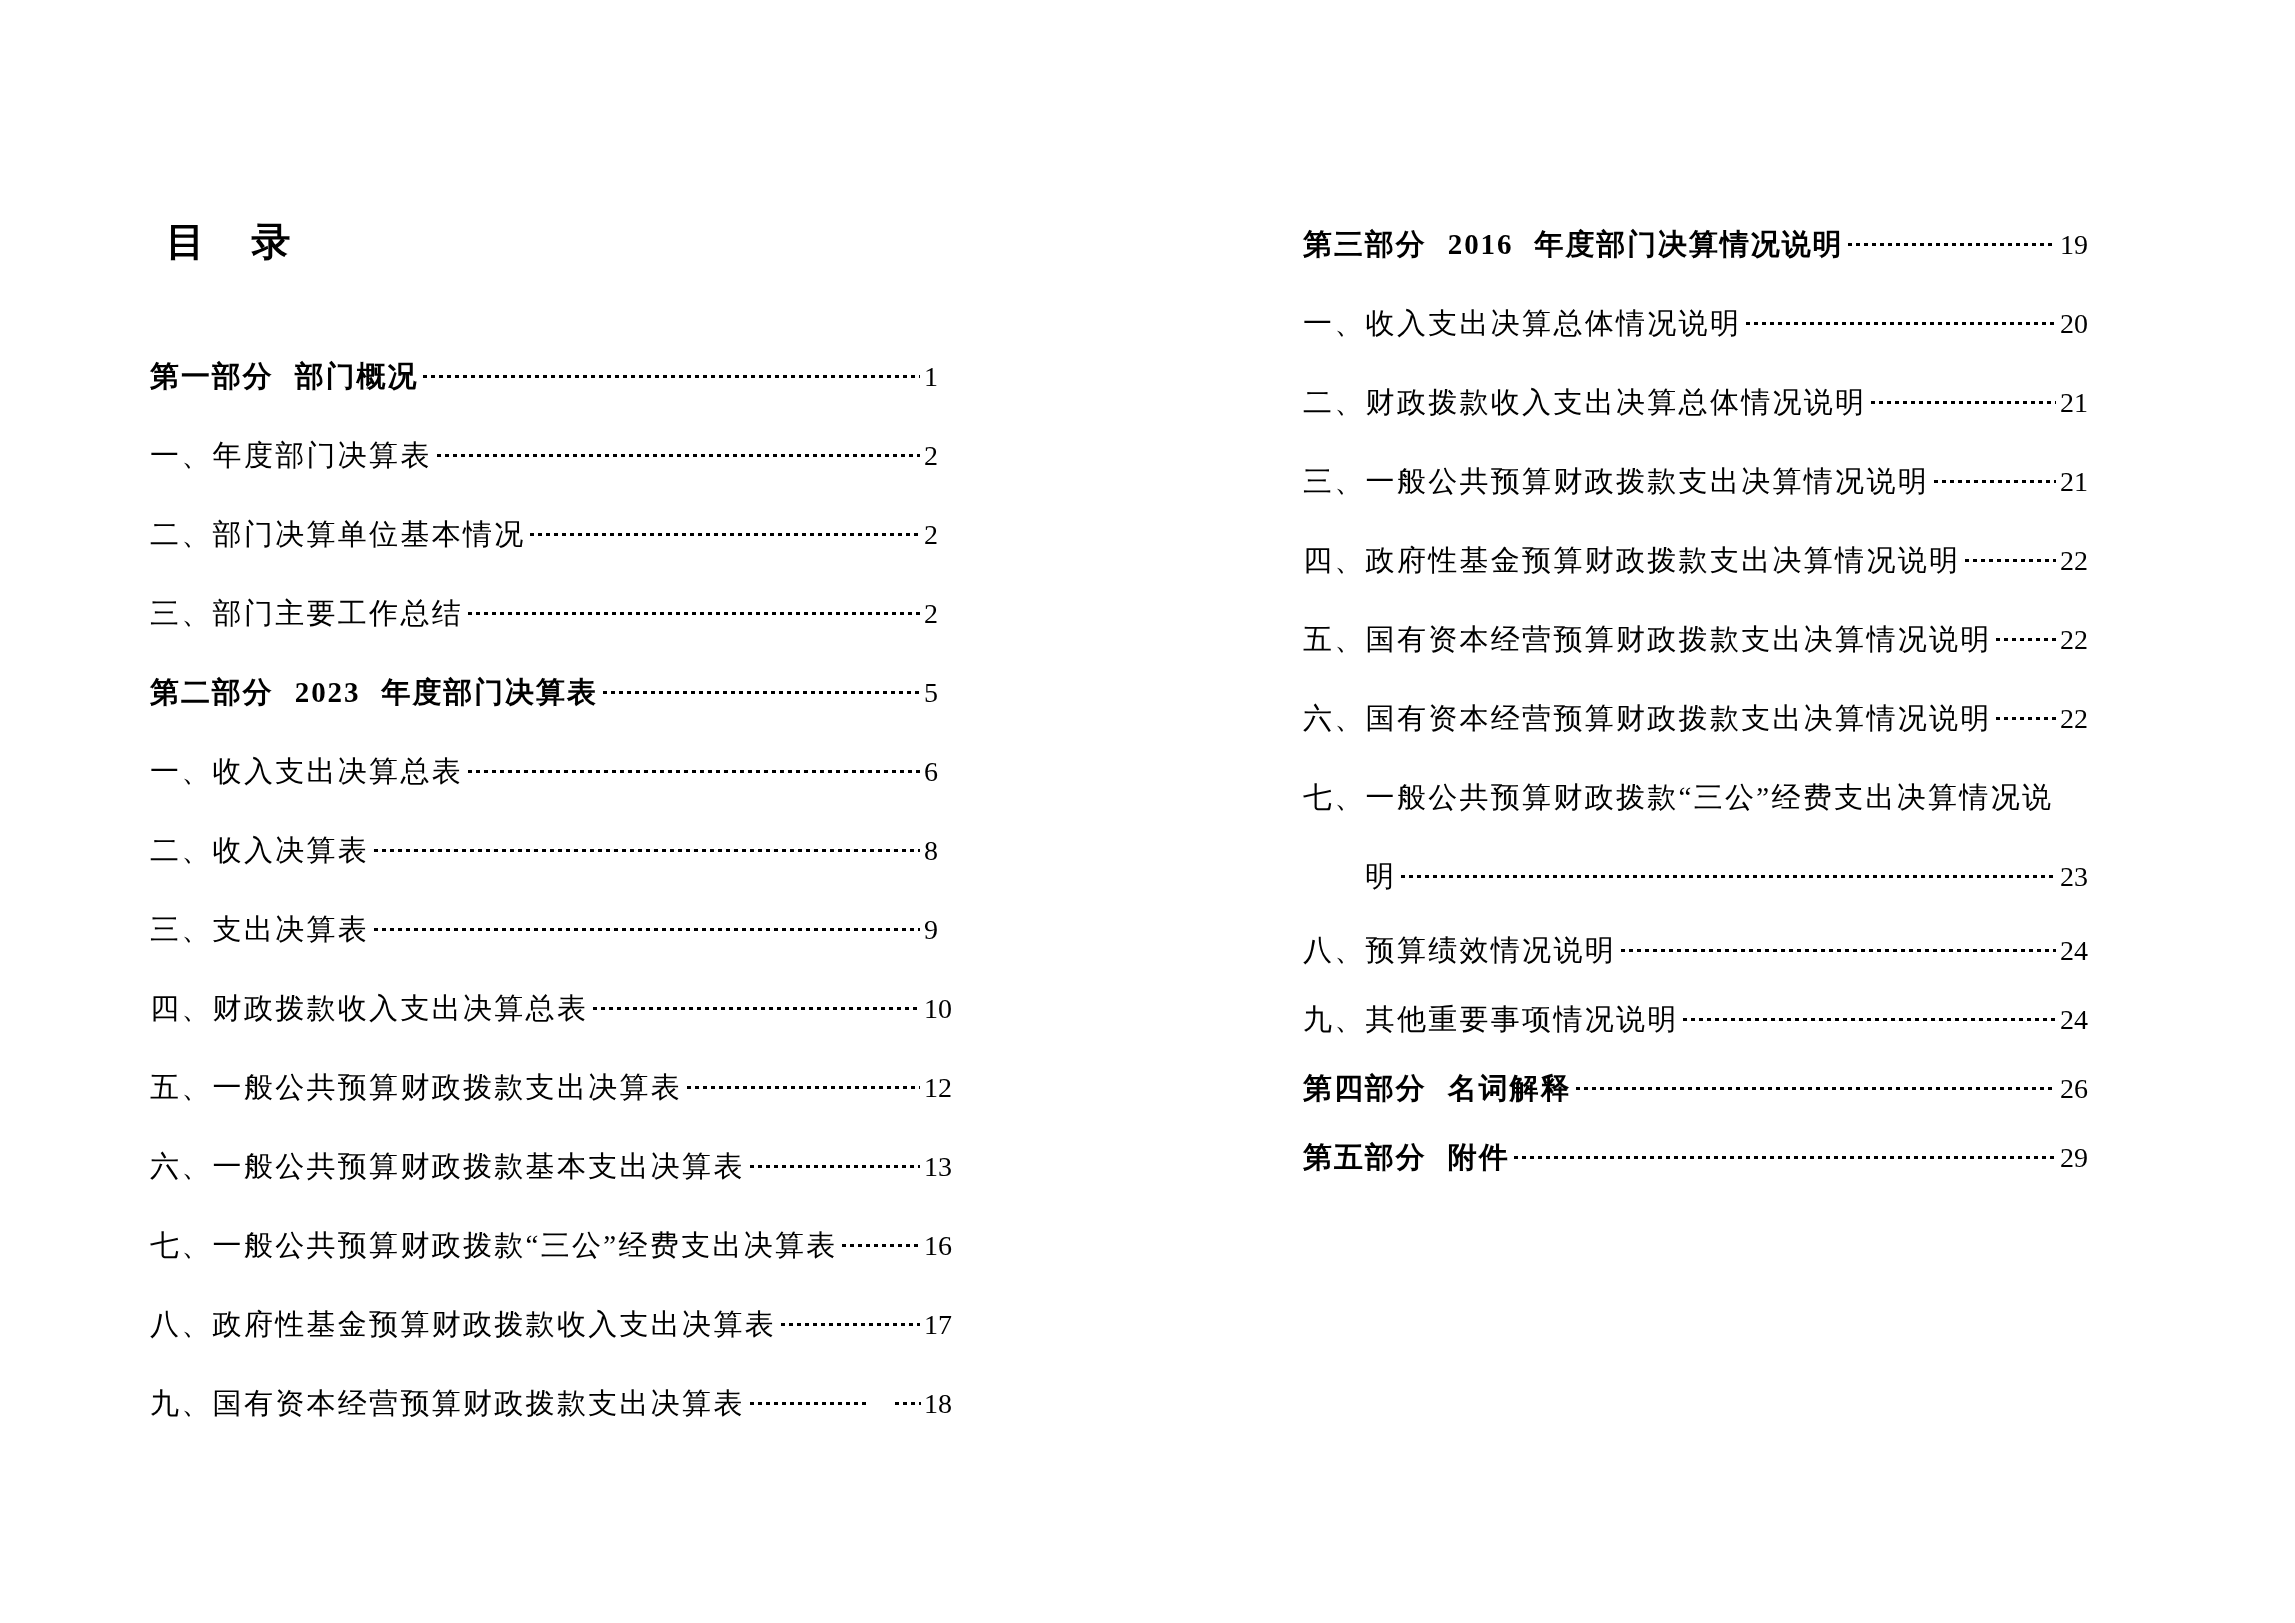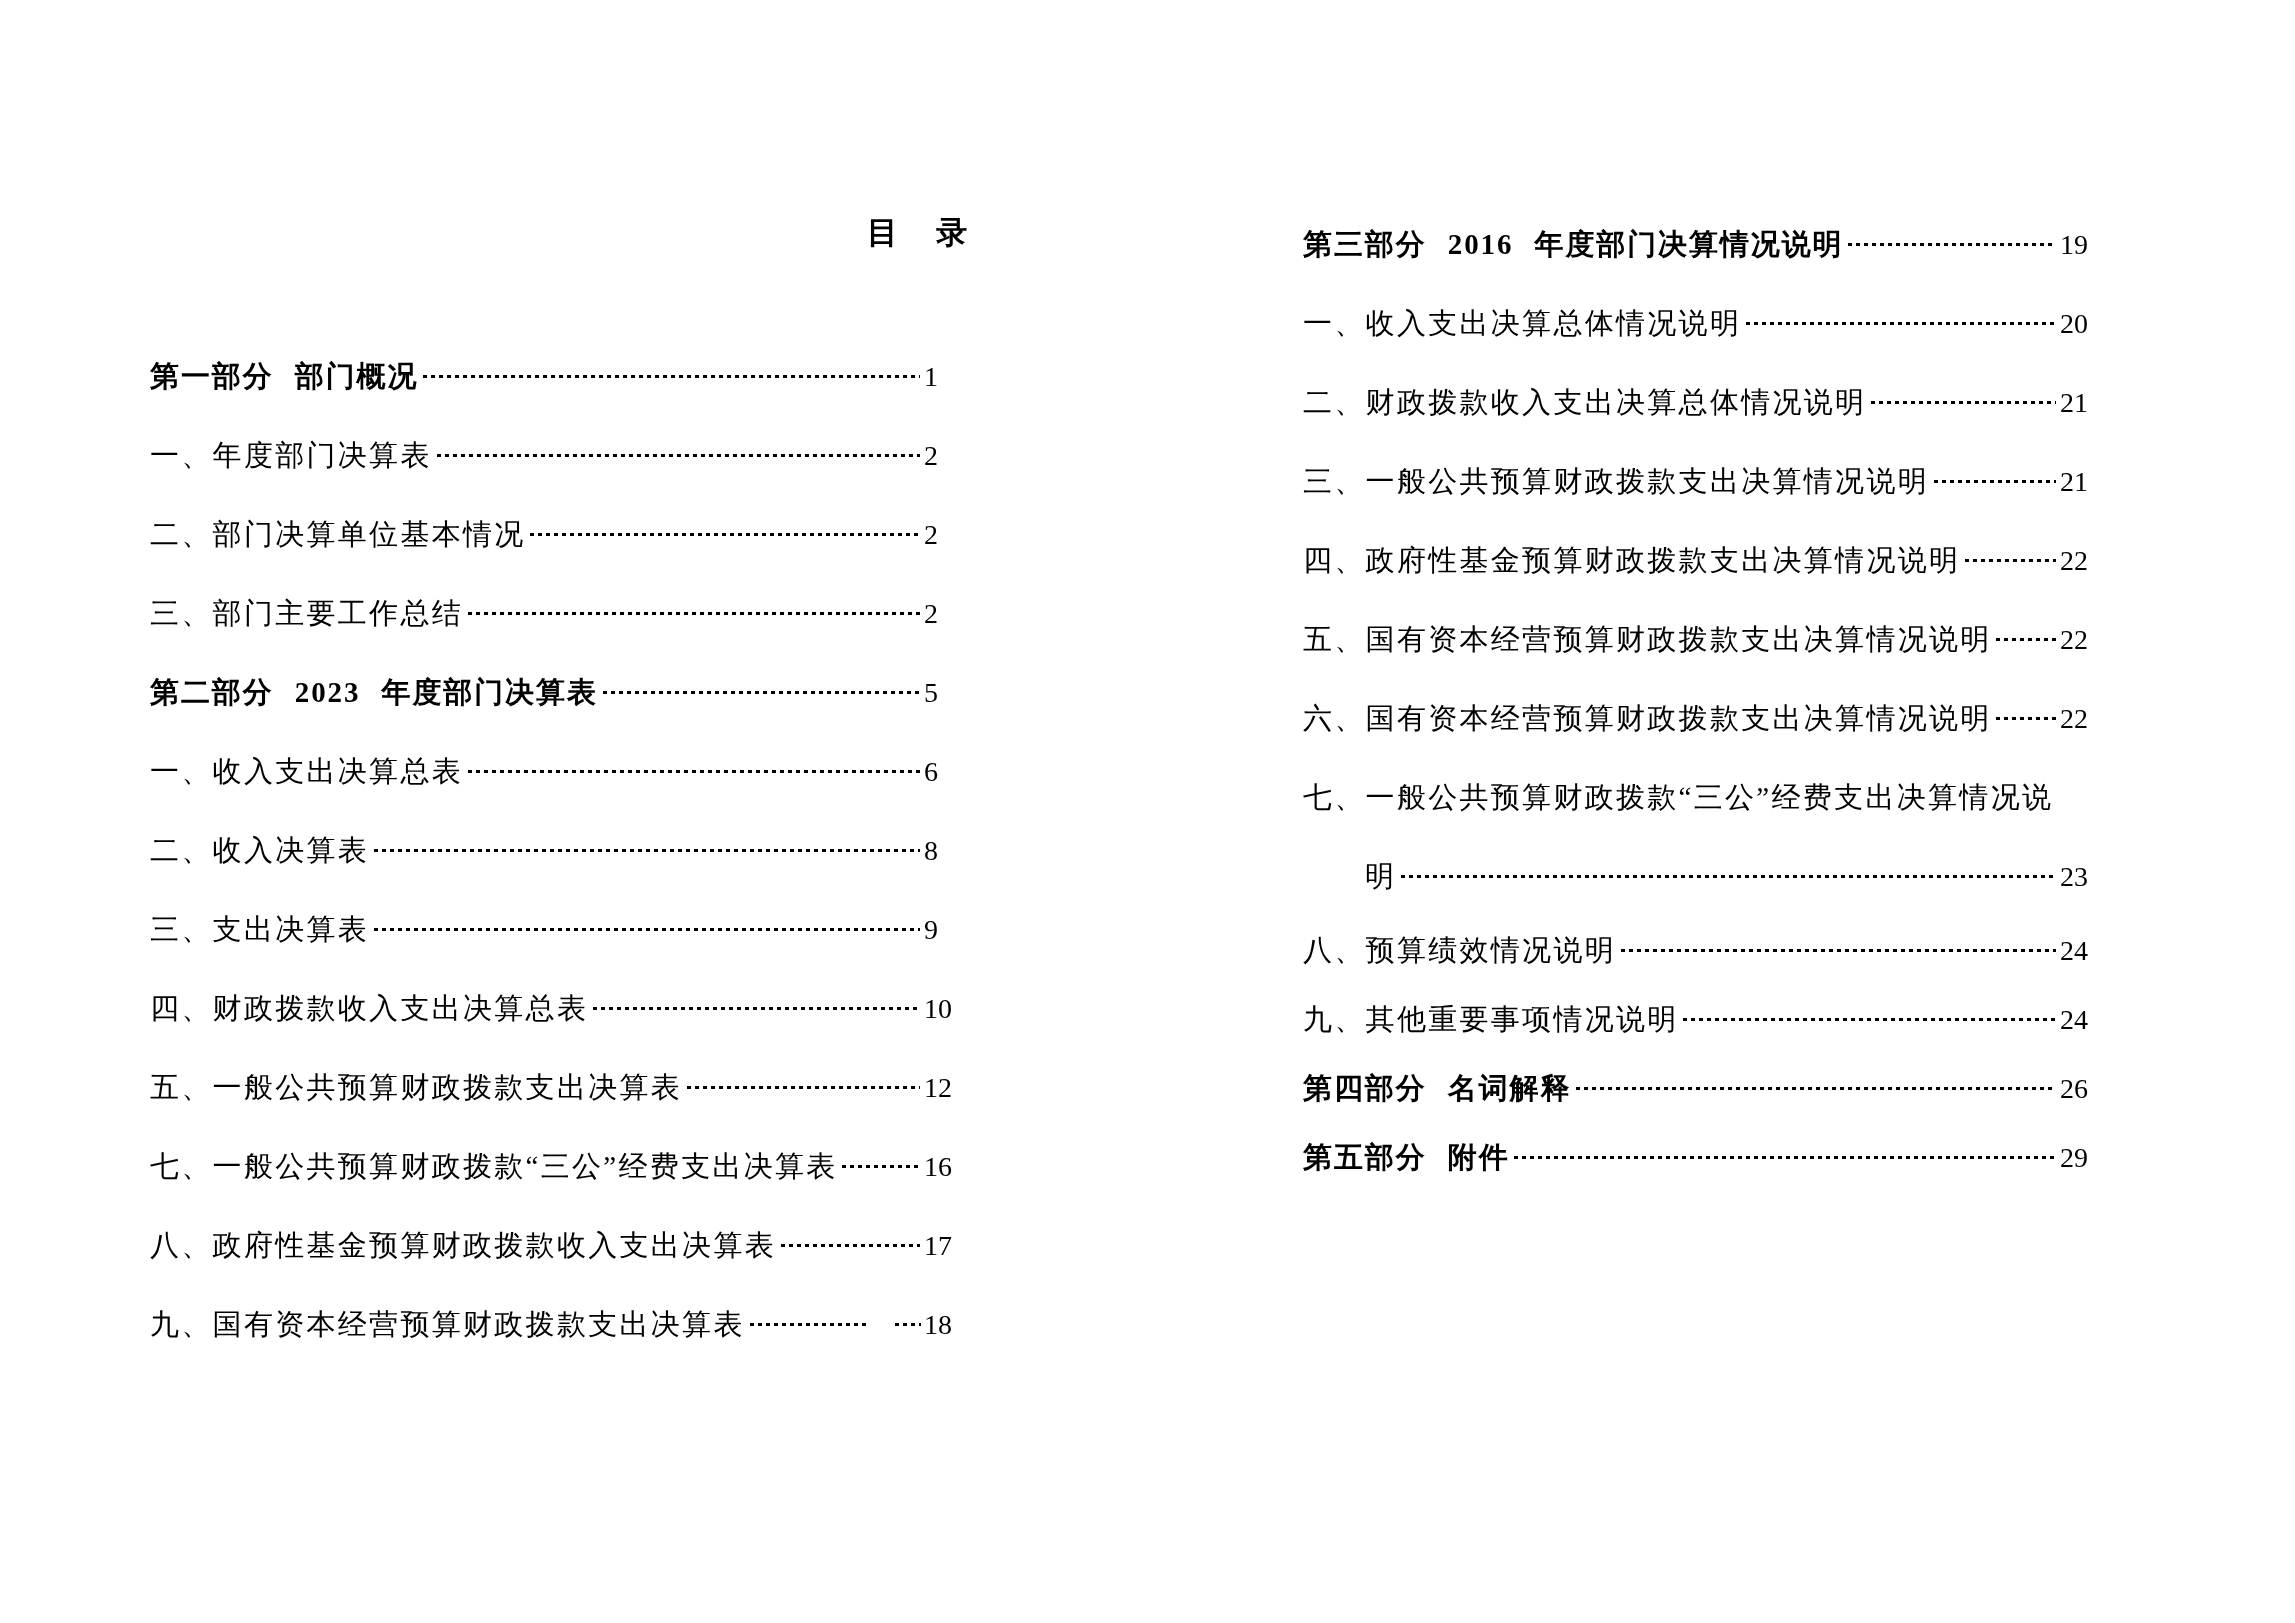--- a/index.html
+++ b/index.html
@@ -14,25 +14,25 @@
     position: absolute;
     inset: 0;
     color: #000000;
     font-family: "Liberation Serif", serif;
   }
   .doc-title {
     position: absolute;
     left: 153px;
     top: 203px;
     width: 814px;
-    margin: 4px;
-    text-align: right;
+    margin: 13px;
+    text-align: left;
     font-family: "Liberation Sans", sans-serif;
     font-weight: bold;
-    font-size: 31px;
+    font-size: 39px;
     line-height: 51px;
     letter-spacing: 3.7px;
     white-space: pre;
   }
   .col {
     position: absolute;
   }
   .col-left  { left: 150px;  top: 337px; width: 818px; }
   .col-right { left: 1303px; top: 205px; width: 801px; }
 
@@ -153,20 +153,26 @@
 
     <span class="num">10</span>
   </div>
       <div class="row item">
     <span class="label">五、一般公共预算财政拨款支出决算表</span>
     <span class="leader"></span>
 
     <span class="num">12</span>
   </div>
       <div class="row item">
+    <span class="label">六、一般公共预算财政拨款基本支出决算表</span>
+    <span class="leader"></span>
+
+    <span class="num">13</span>
+  </div>
+      <div class="row item">
     <span class="label">七、一般公共预算财政拨款“三公”经费支出决算表</span>
     <span class="leader"></span>
 
     <span class="num">16</span>
   </div>
       <div class="row item">
     <span class="label">八、政府性基金预算财政拨款收入支出决算表</span>
     <span class="leader"></span>
 
     <span class="num">17</span>

